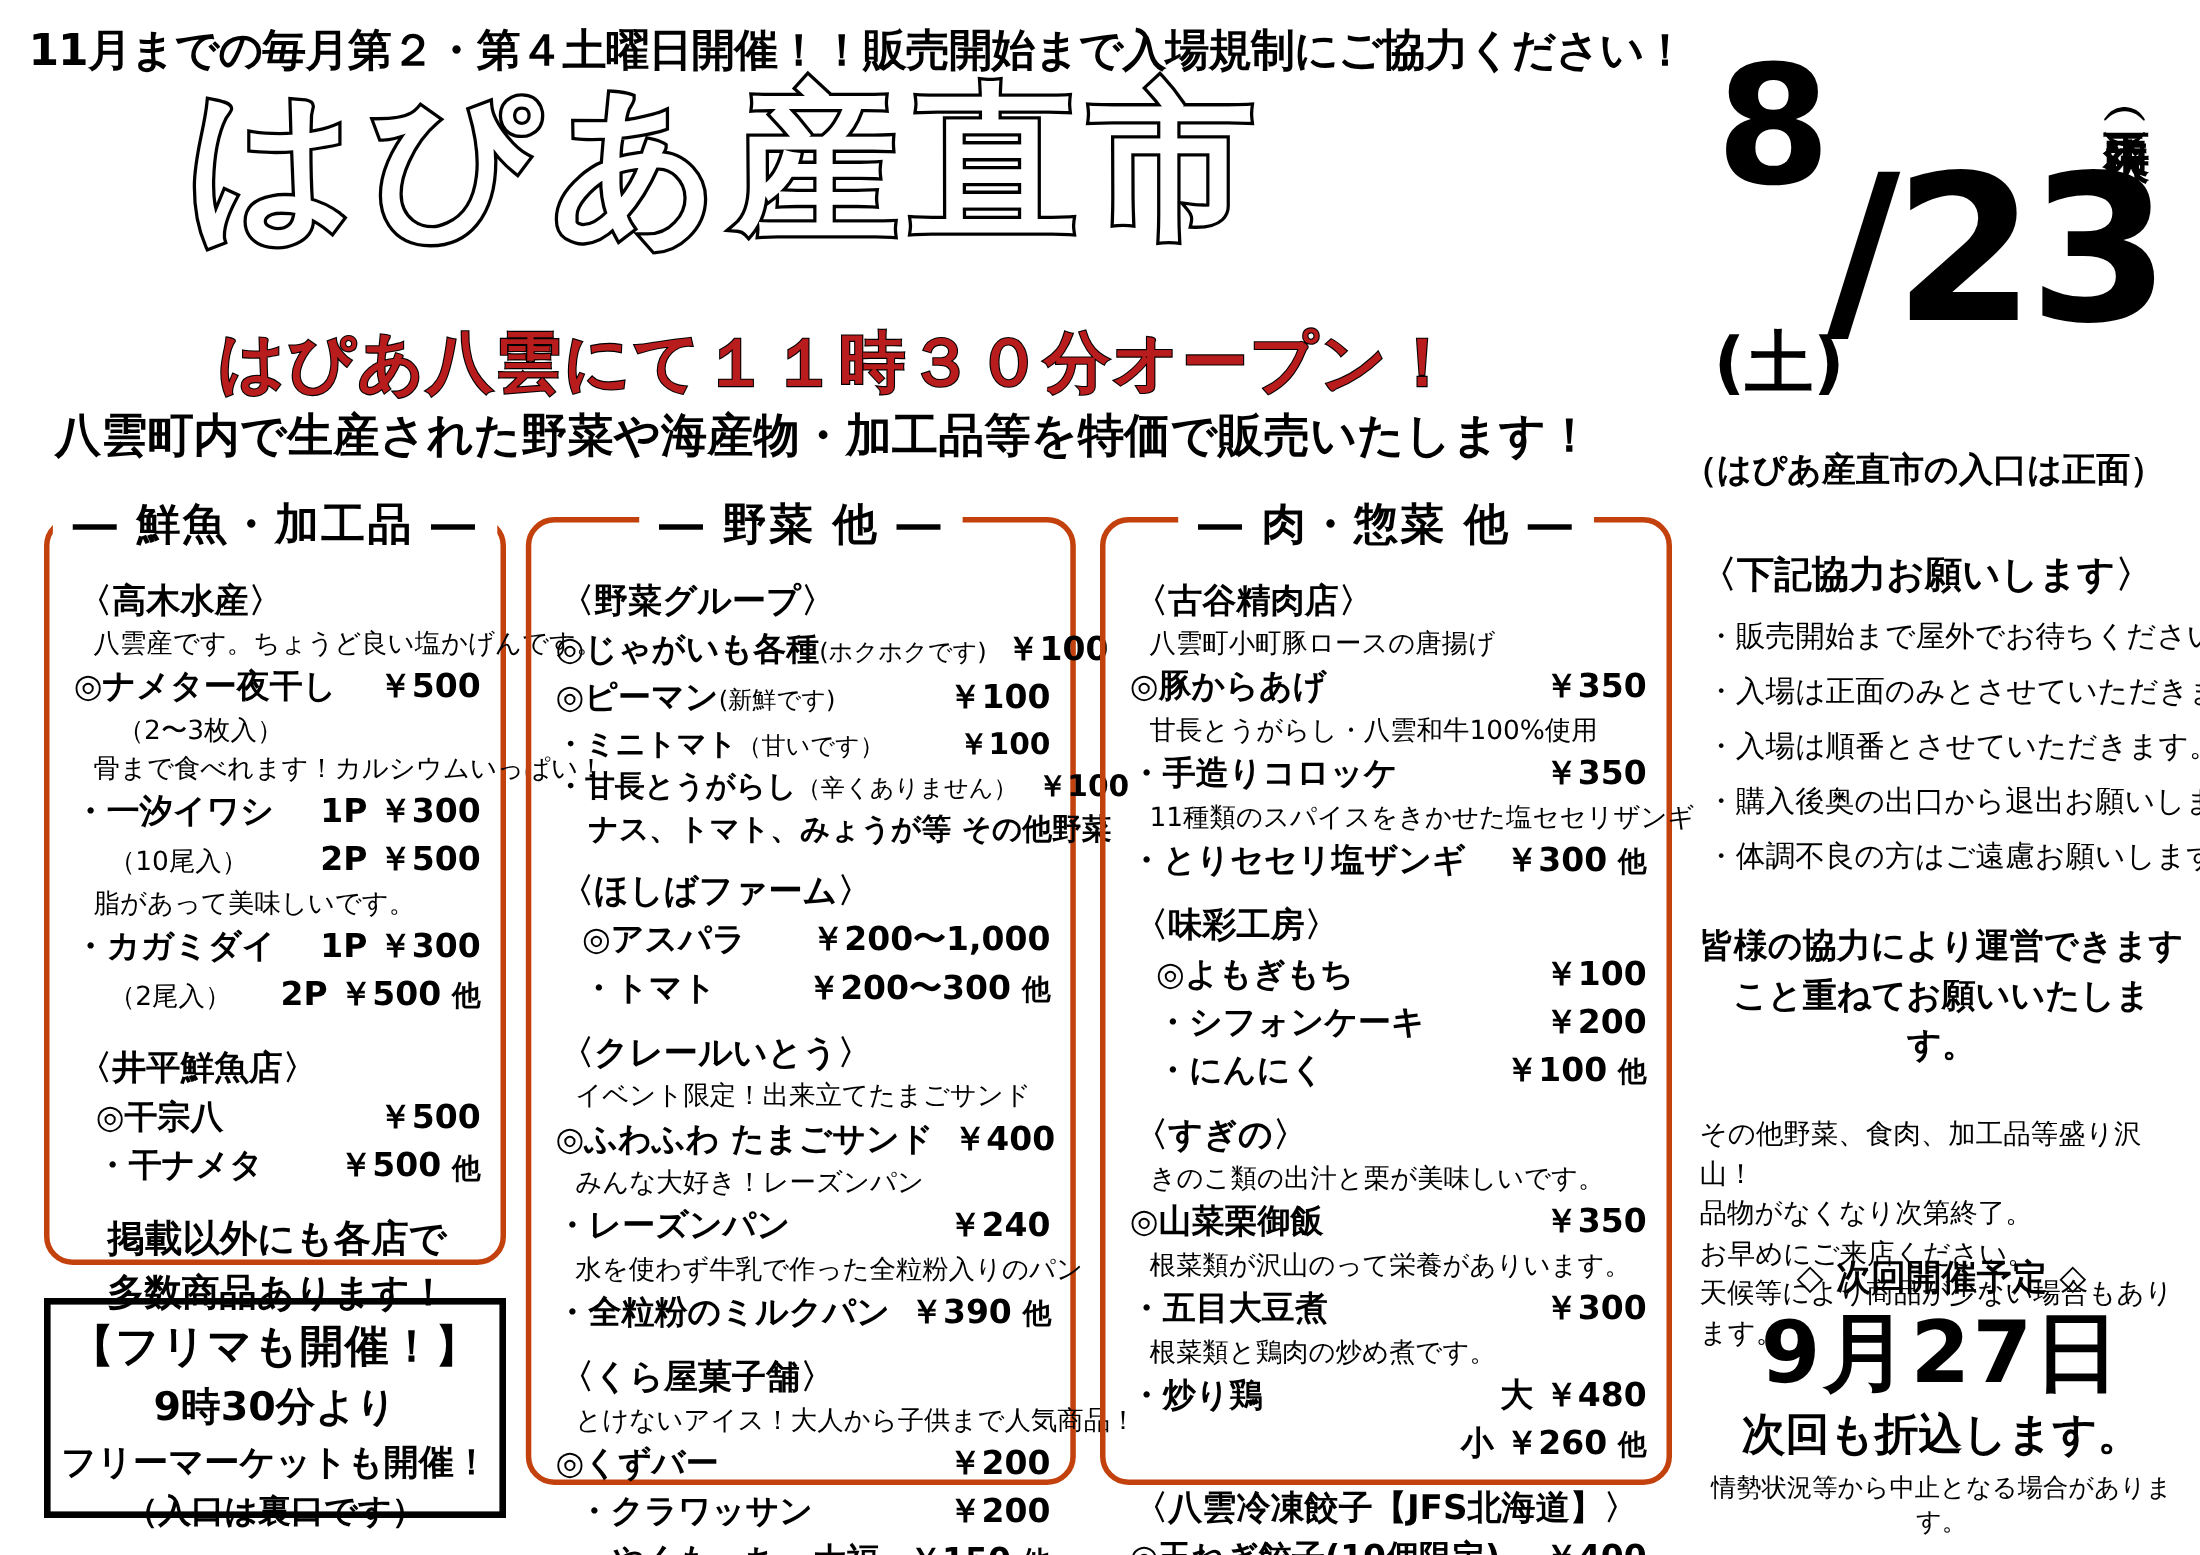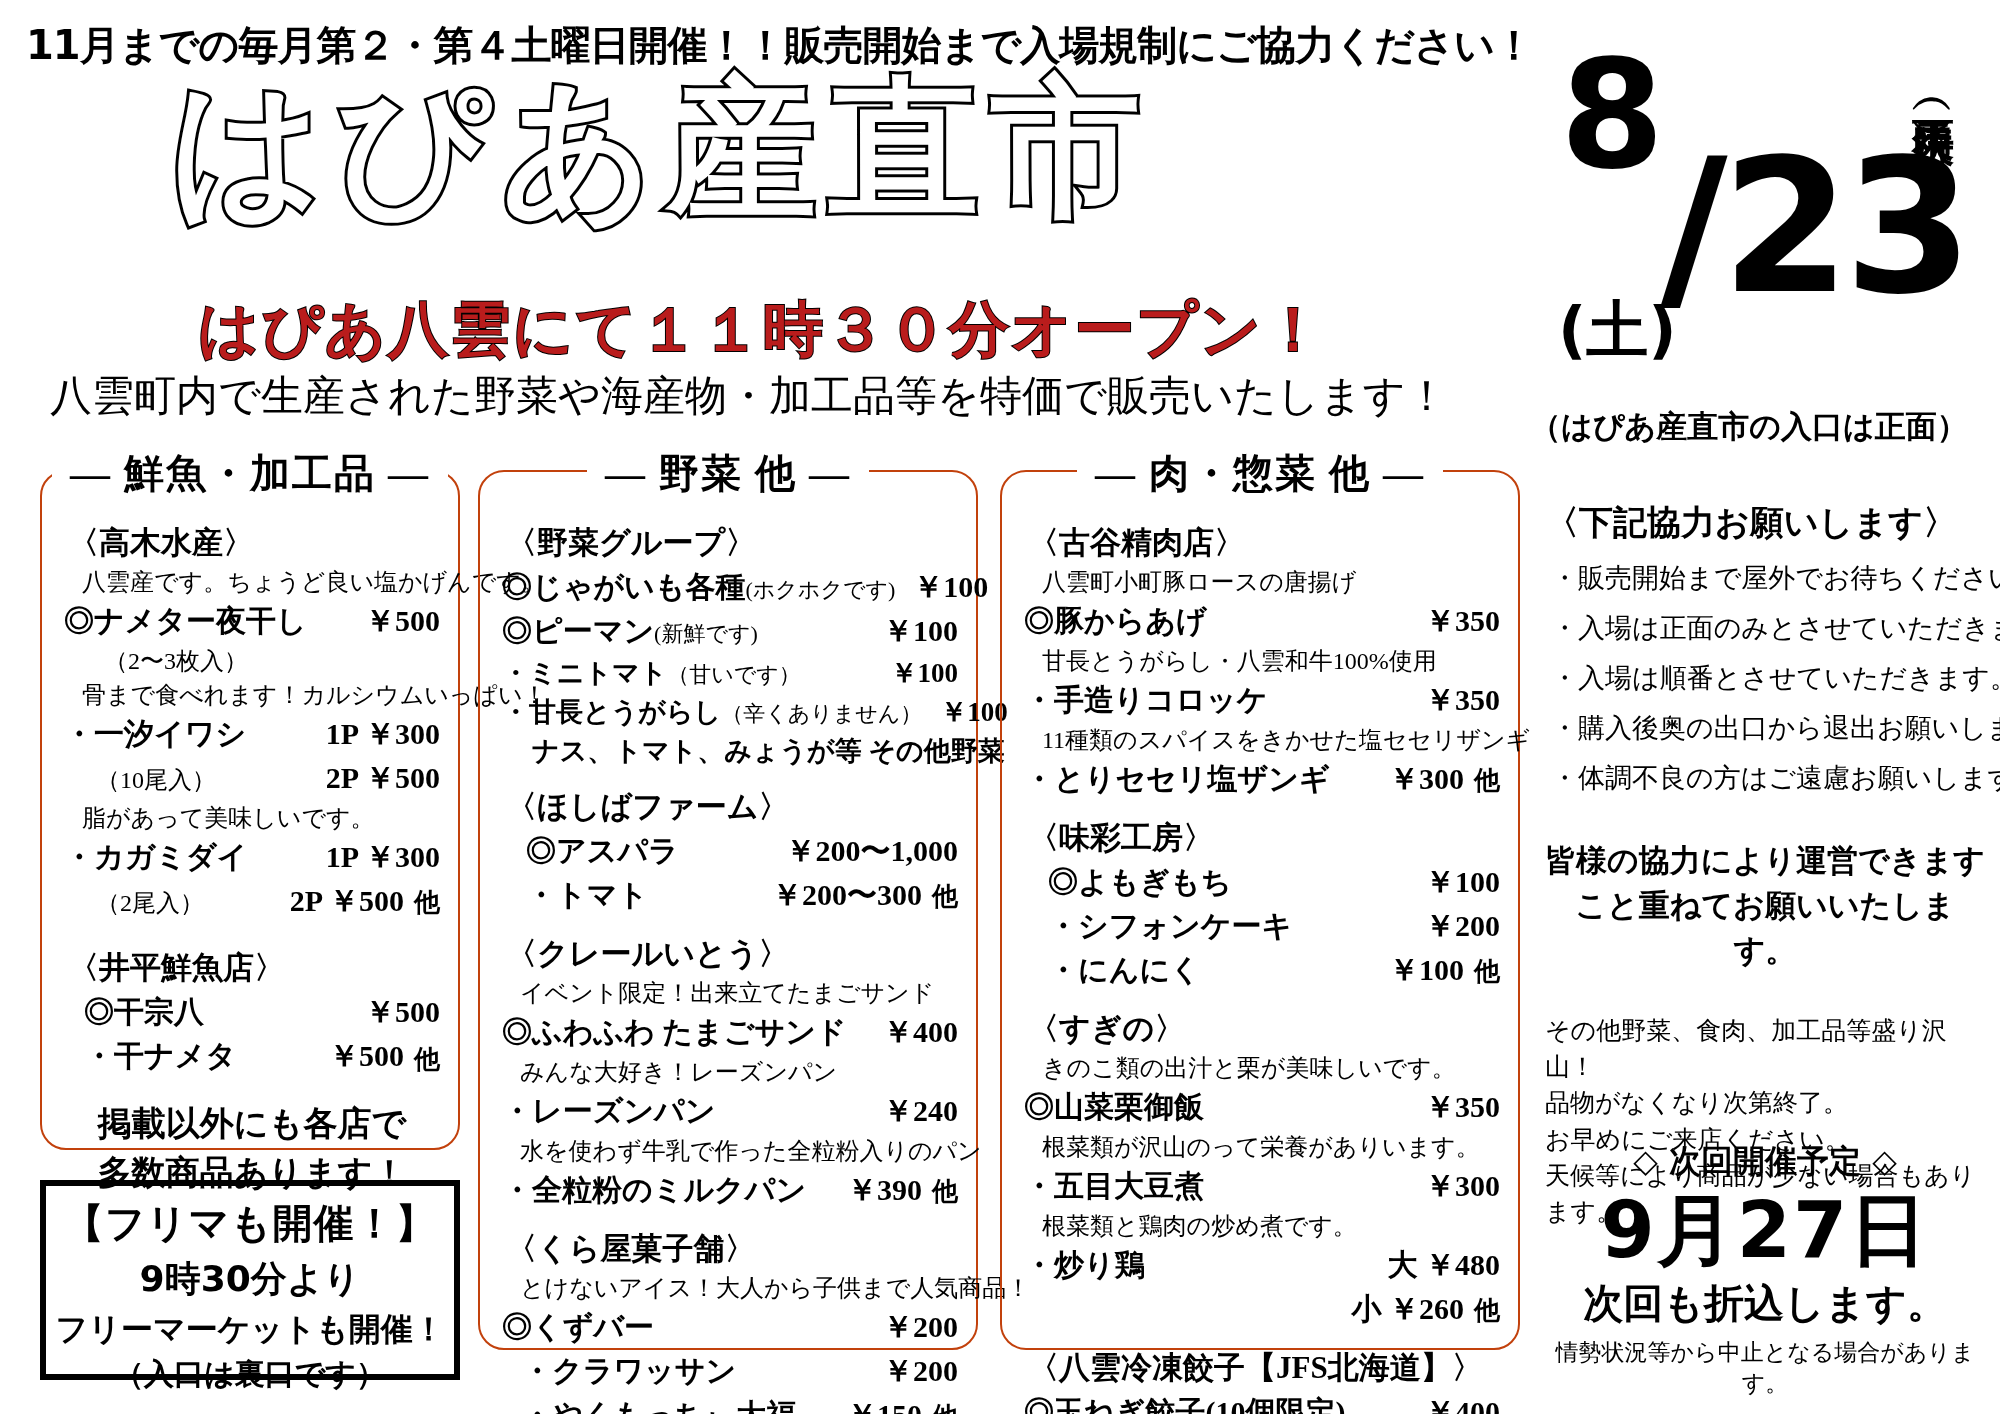--- a/index.html
+++ b/index.html
@@ -56,21 +56,21 @@
     -webkit-text-stroke: 2px #000;
     color: #b91c1c;
     paint-order: stroke fill;
     white-space: nowrap;
   }
   .title-desc {
     position: absolute;
     top: 368px;
     left: 50px;
     font-size: 42px;
-    font-weight: normal;
+    font-weight: bold;
     letter-spacing: 0px;
     white-space: nowrap;
   }
 
   .date-block {
     position: absolute;
     top: 40px;
     left: 1540px;
     width: 440px;
     height: 340px;
@@ -114,24 +114,23 @@
     top: 406px;
     left: 1530px;
     font-size: 31px;
     font-weight: bold;
     white-space: nowrap;
   }
 
   
   .col {
     position: absolute;
-    border: 2px solid #c2410c;
+    border: 5px solid #c2410c;
     border-radius: 26px;
     box-sizing: border-box;
-    font-family: Liberation Serif, serif;
   }
   .col-head {
     position: absolute;
     top: -26px;
     left: 50%;
     transform: translateX(-50%);
     background: #fff;
     padding: 0 18px;
     font-size: 40px;
     font-weight: bold;

